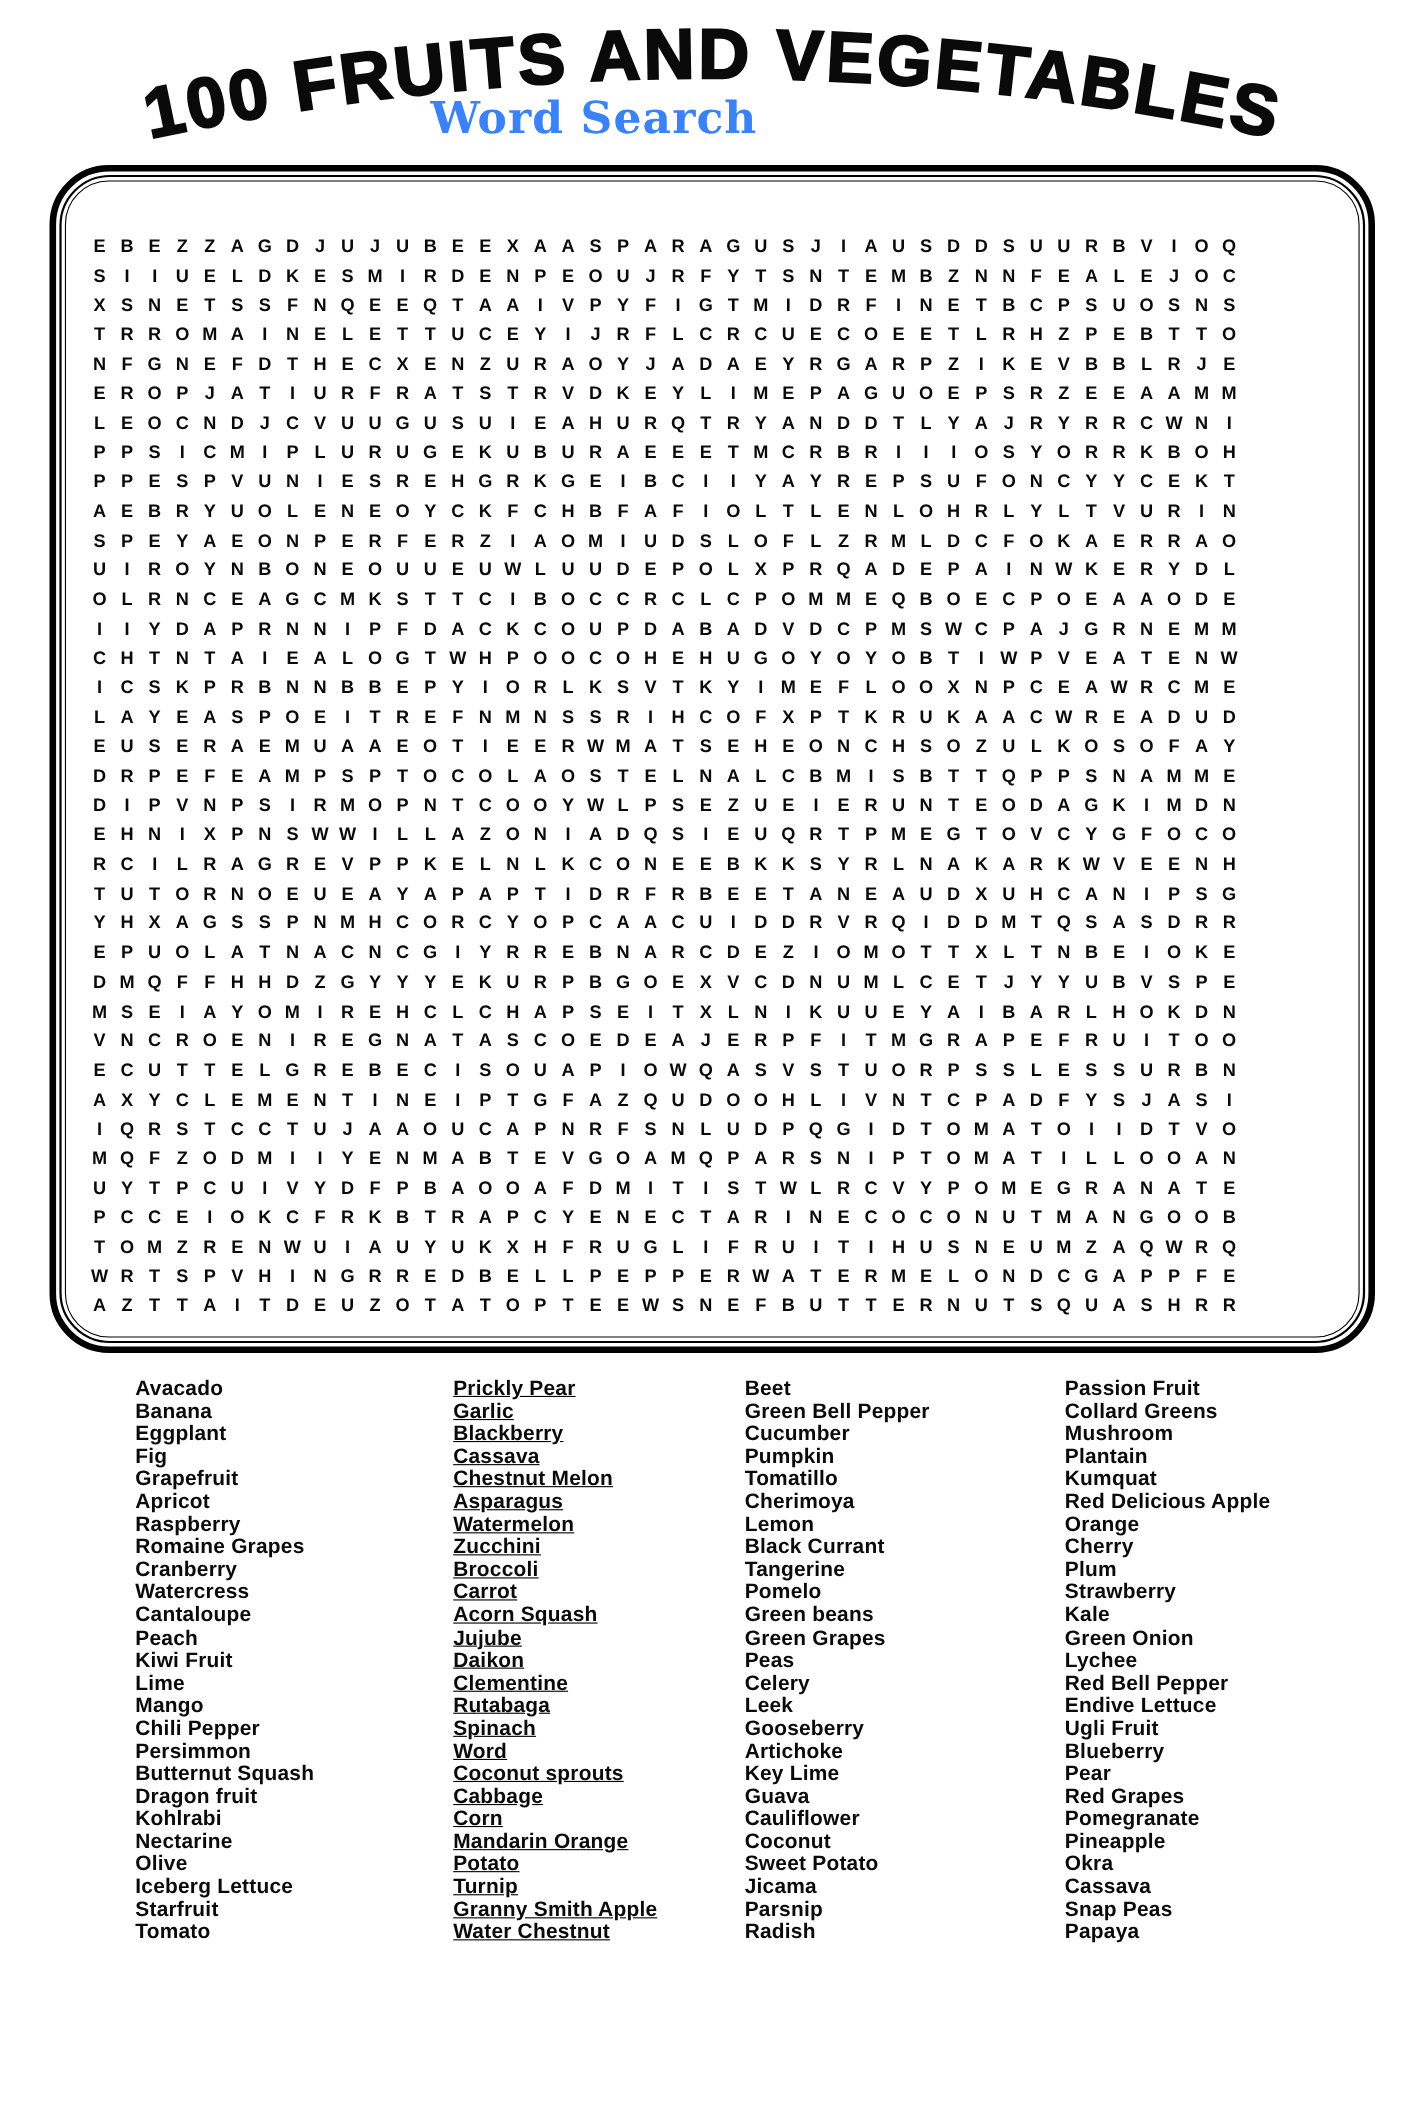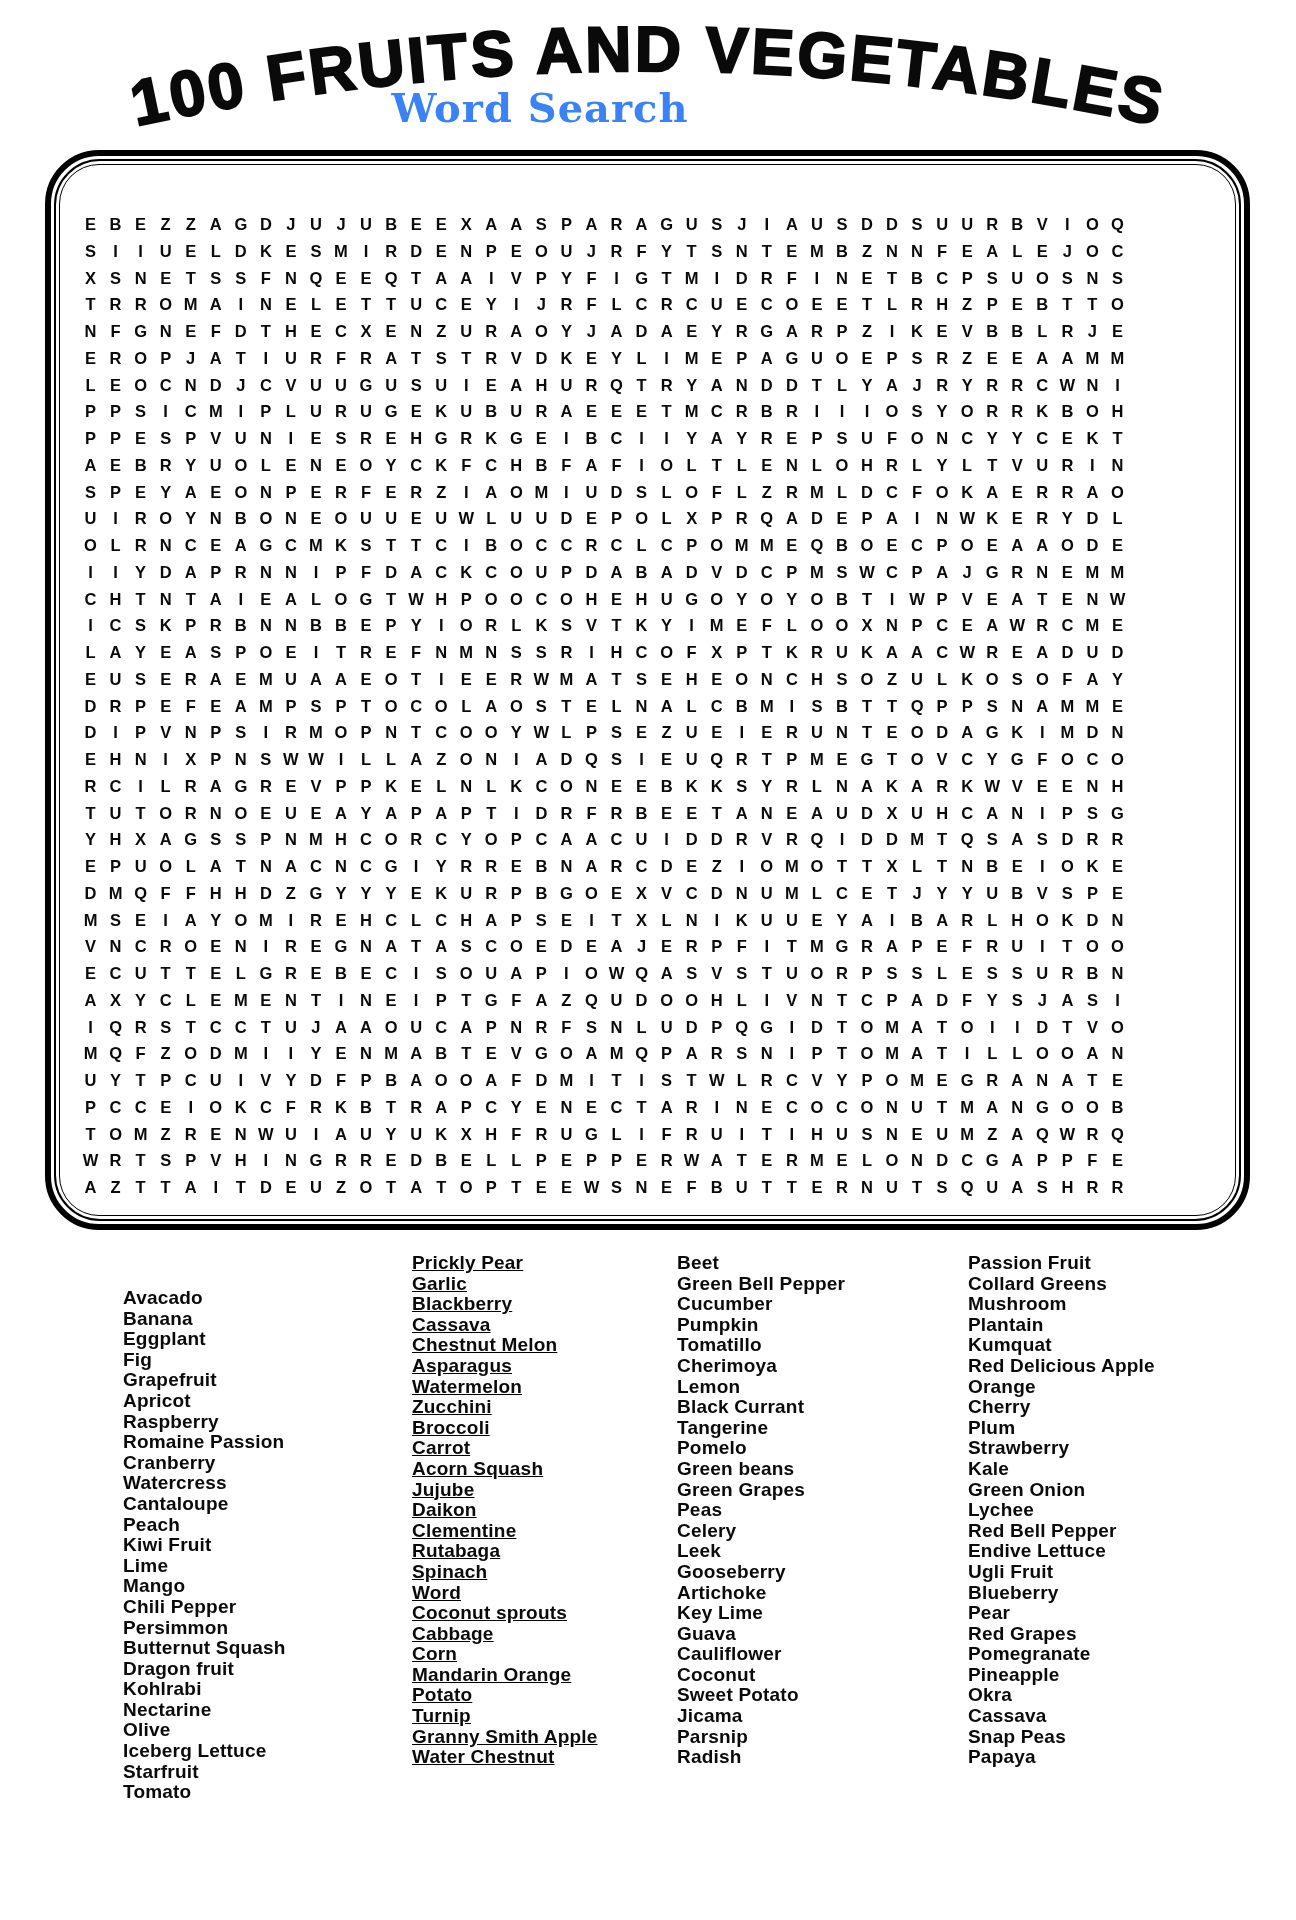--- a/index.html
+++ b/index.html
@@ -29,21 +29,21 @@
     position:absolute;left:27px;top:55px;
     display:grid;grid-template-columns:repeat(42,25.05px);grid-auto-rows:26.75px;
   }
   .cell{
     display:flex;align-items:center;justify-content:center;
     font-weight:700;font-size:16.5px;line-height:1;color:#0a0a0a;
   }
   
   .word-list{position:absolute;left:0;top:1253px;width:1296px;}
   .word-column{position:absolute;top:0;white-space:nowrap;}
-  .word-column.c1{left:123px;margin-top:35px;}
+  .word-column.c1{left:123px;}
   .word-column.c2{left:412px;text-decoration:underline;}
   .word-column.c3{left:677px;}
   .word-column.c4{left:968px;}
   .word{
     font-weight:700;font-size:19px;line-height:20.6px;
     color:#0a0a0a;letter-spacing:0.2px;
   }
 </style>
 </head>
 <body>
@@ -1625,21 +1625,21 @@
 
   <div class="word-list">
     <div class="word-column c1">
         <div class="word">Avacado</div>
         <div class="word">Banana</div>
         <div class="word">Eggplant</div>
         <div class="word">Fig</div>
         <div class="word">Grapefruit</div>
         <div class="word">Apricot</div>
         <div class="word">Raspberry</div>
-        <div class="word">Romaine Passion</div>
+        <div class="word">Romaine Grapes</div>
         <div class="word">Cranberry</div>
         <div class="word">Watercress</div>
         <div class="word">Cantaloupe</div>
         <div class="word">Peach</div>
         <div class="word">Kiwi Fruit</div>
         <div class="word">Lime</div>
         <div class="word">Mango</div>
         <div class="word">Chili Pepper</div>
         <div class="word">Persimmon</div>
         <div class="word">Butternut Squash</div>

